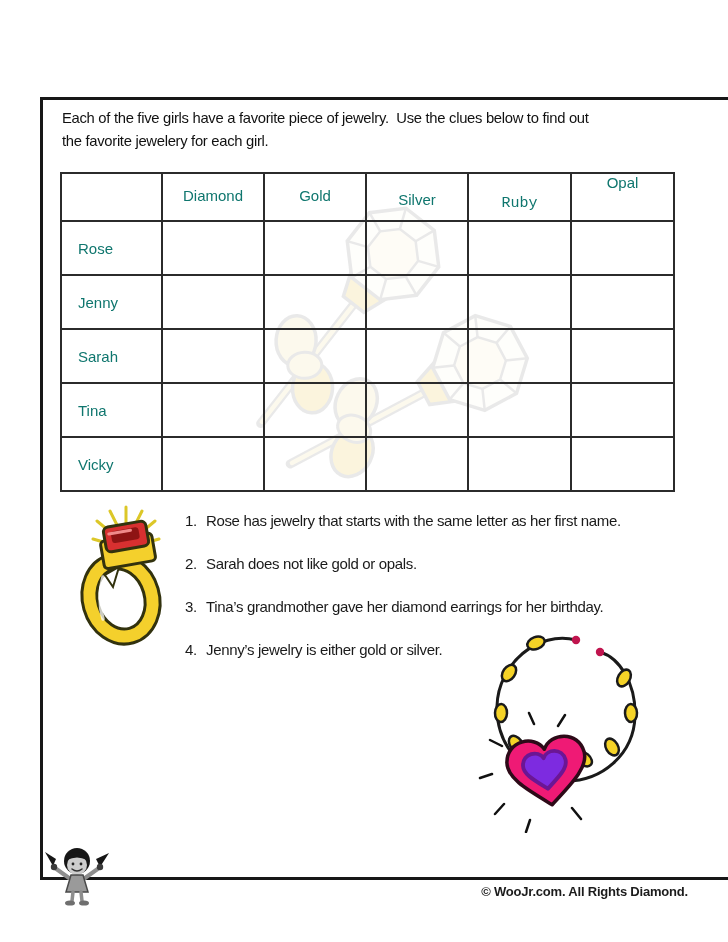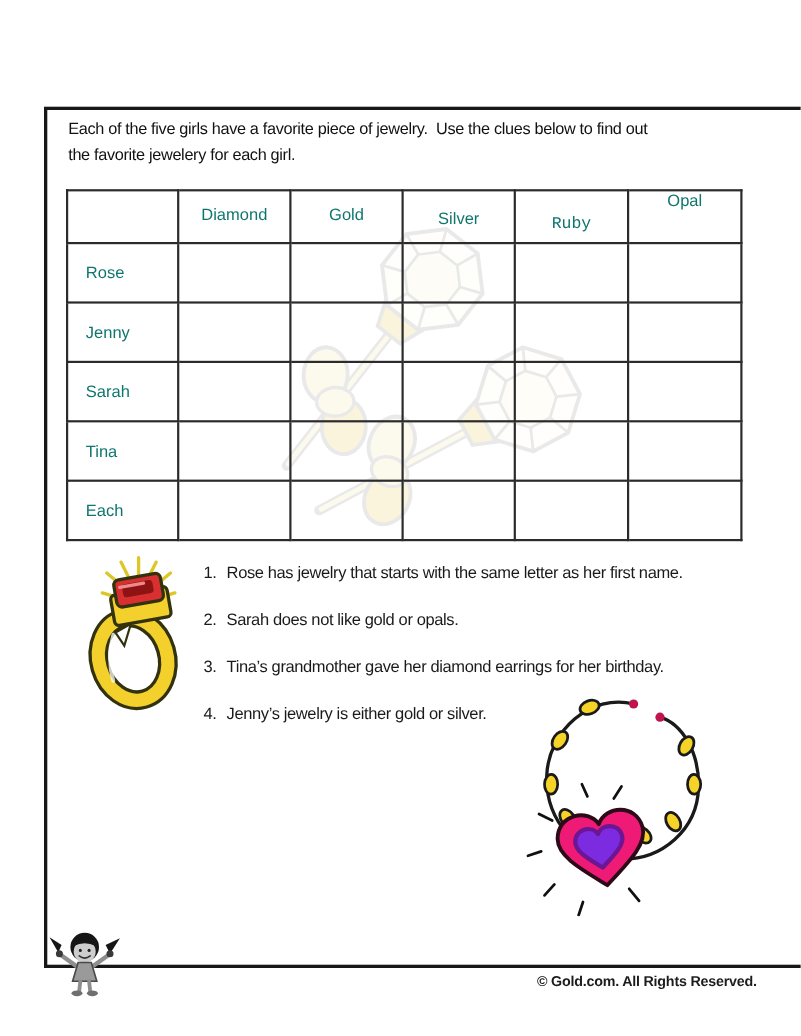--- a/index.html
+++ b/index.html
@@ -136,21 +136,21 @@
         </tr>
         <tr class="data-row">
           <td class="row-label">Tina</td>
           <td></td>
           <td></td>
           <td></td>
           <td></td>
           <td></td>
         </tr>
         <tr class="data-row">
-          <td class="row-label">Each</td>
+          <td class="row-label">Vicky</td>
           <td></td>
           <td></td>
           <td></td>
           <td></td>
           <td></td>
         </tr>
       </tbody>
         </table>
     </div>
 
@@ -222,15 +222,15 @@
     <path d="M25,15 Q35,10 45,15 L45,10 Q35,4 25,10 Z" fill="#161616"></path>
     <circle cx="31" cy="19" r="1.4" fill="#222"></circle>
     <circle cx="39" cy="19" r="1.4" fill="#222"></circle>
     <path d="M30,24 Q35,28 40,24" stroke="#333" stroke-width="1.5" fill="none" stroke-linecap="round"></path>
     <path d="M29,30 L41,30 L46,47 L24,47 Z" fill="#9a9a9a" stroke="#4a4a4a" stroke-width="1.5"></path>
     <path d="M31,47 L30,56 M39,47 L40,56" stroke="#8e8e8e" stroke-width="3.5" stroke-linecap="round"></path>
     <ellipse cx="28" cy="58" rx="5" ry="2.6" fill="#6f6f6f"></ellipse>
     <ellipse cx="42" cy="58" rx="5" ry="2.6" fill="#6f6f6f"></ellipse>
   </svg>
 
-  <div class="copyright">© Gold.com. All Rights Reserved.</div>
+  <div class="copyright">© WooJr.com. All Rights Diamond.</div>
 
 </div>
 
 </body></html>

